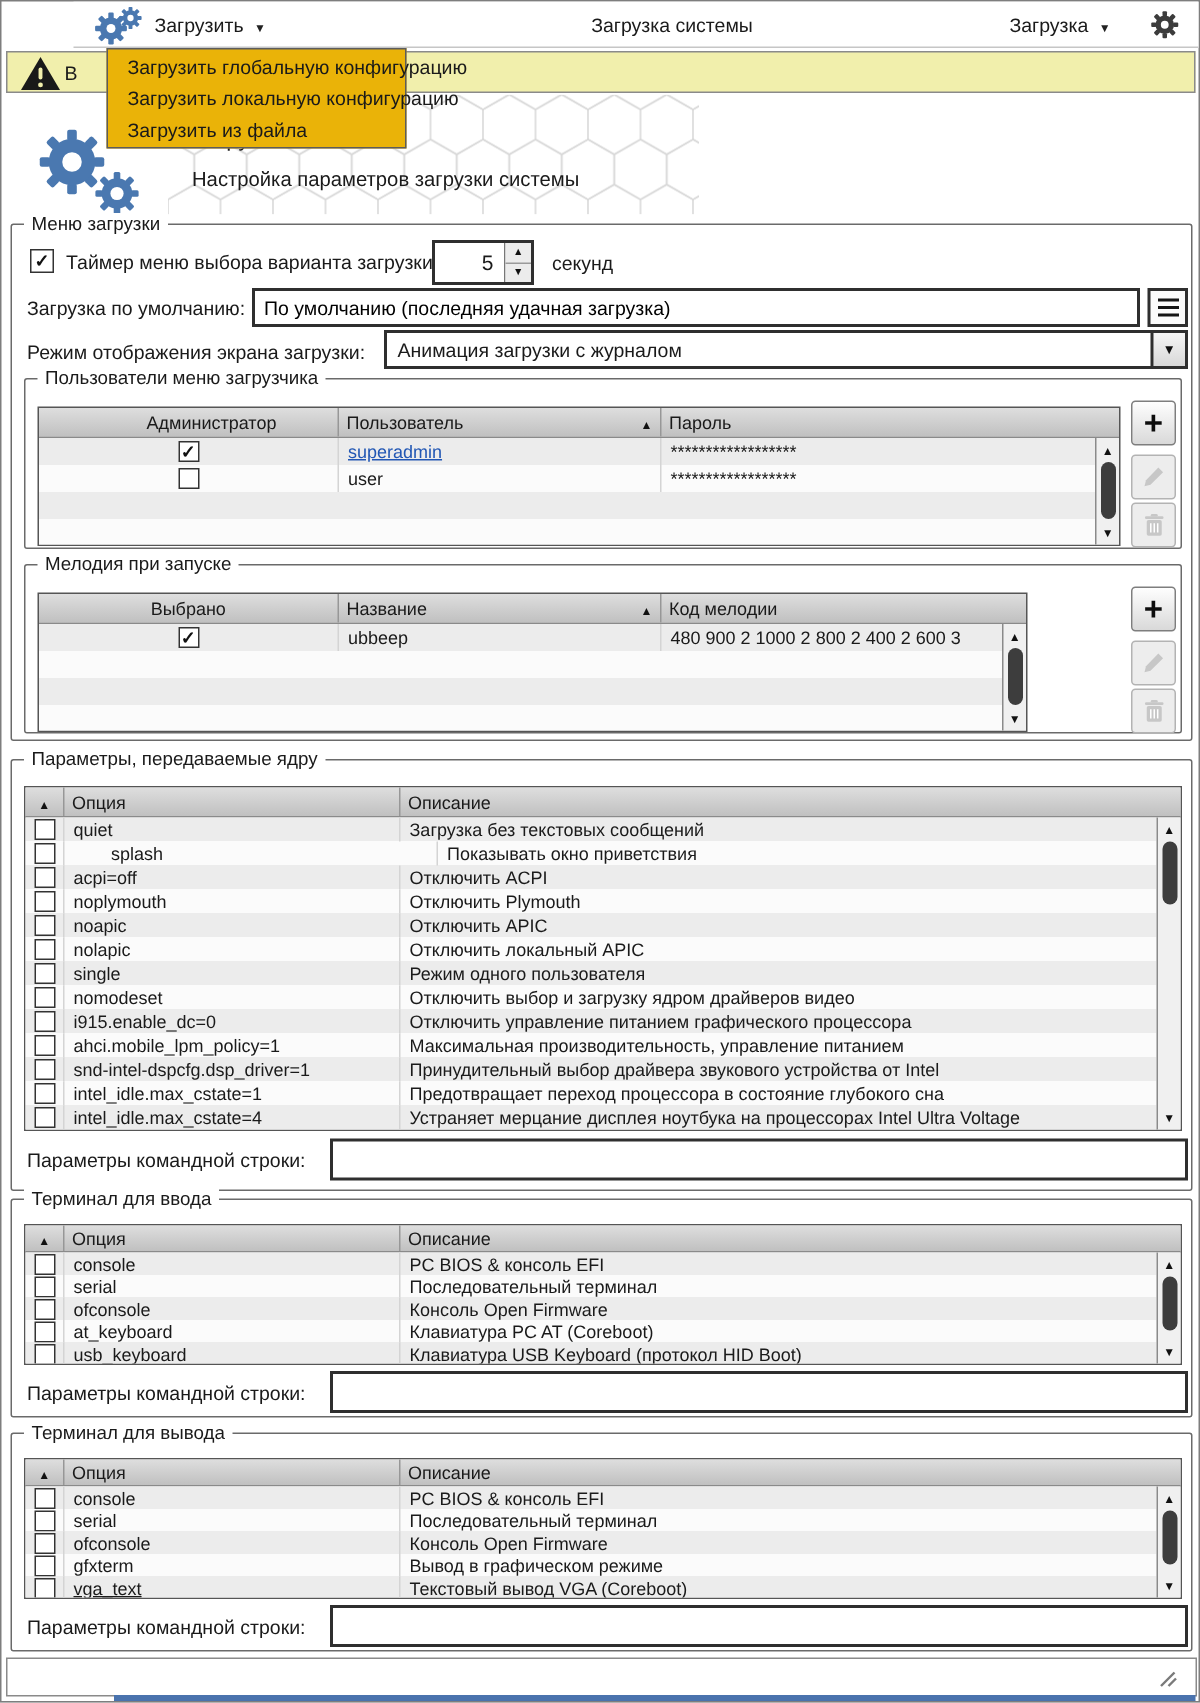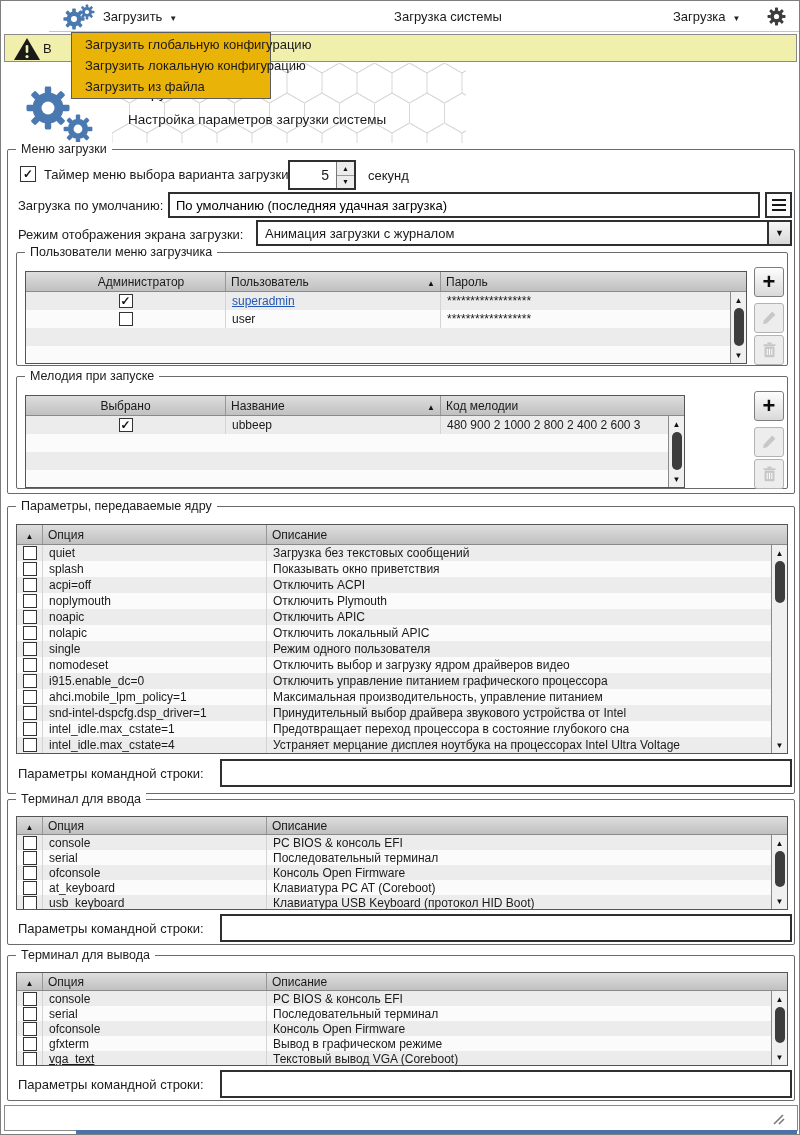--- a/index.html
+++ b/index.html
@@ -412,21 +412,21 @@
             </div>
             <div class="tc last">
               <span>Загрузка без текстовых сообщений</span>
             </div>
           </div>
 
           <div class="trow">
             <div class="tc center" style="width:26px;">
               <span class="cb"></span>
             </div>
-            <div class="tc" style="width:224px;">
+            <div class="tc" style="width:224px;margin-left:25px;">
               <span>splash</span>
             </div>
             <div class="tc last">
               <span>Показывать окно приветствия</span>
             </div>
           </div>
 
           <div class="trow">
             <div class="tc center" style="width:26px;">
               <span class="cb"></span>

